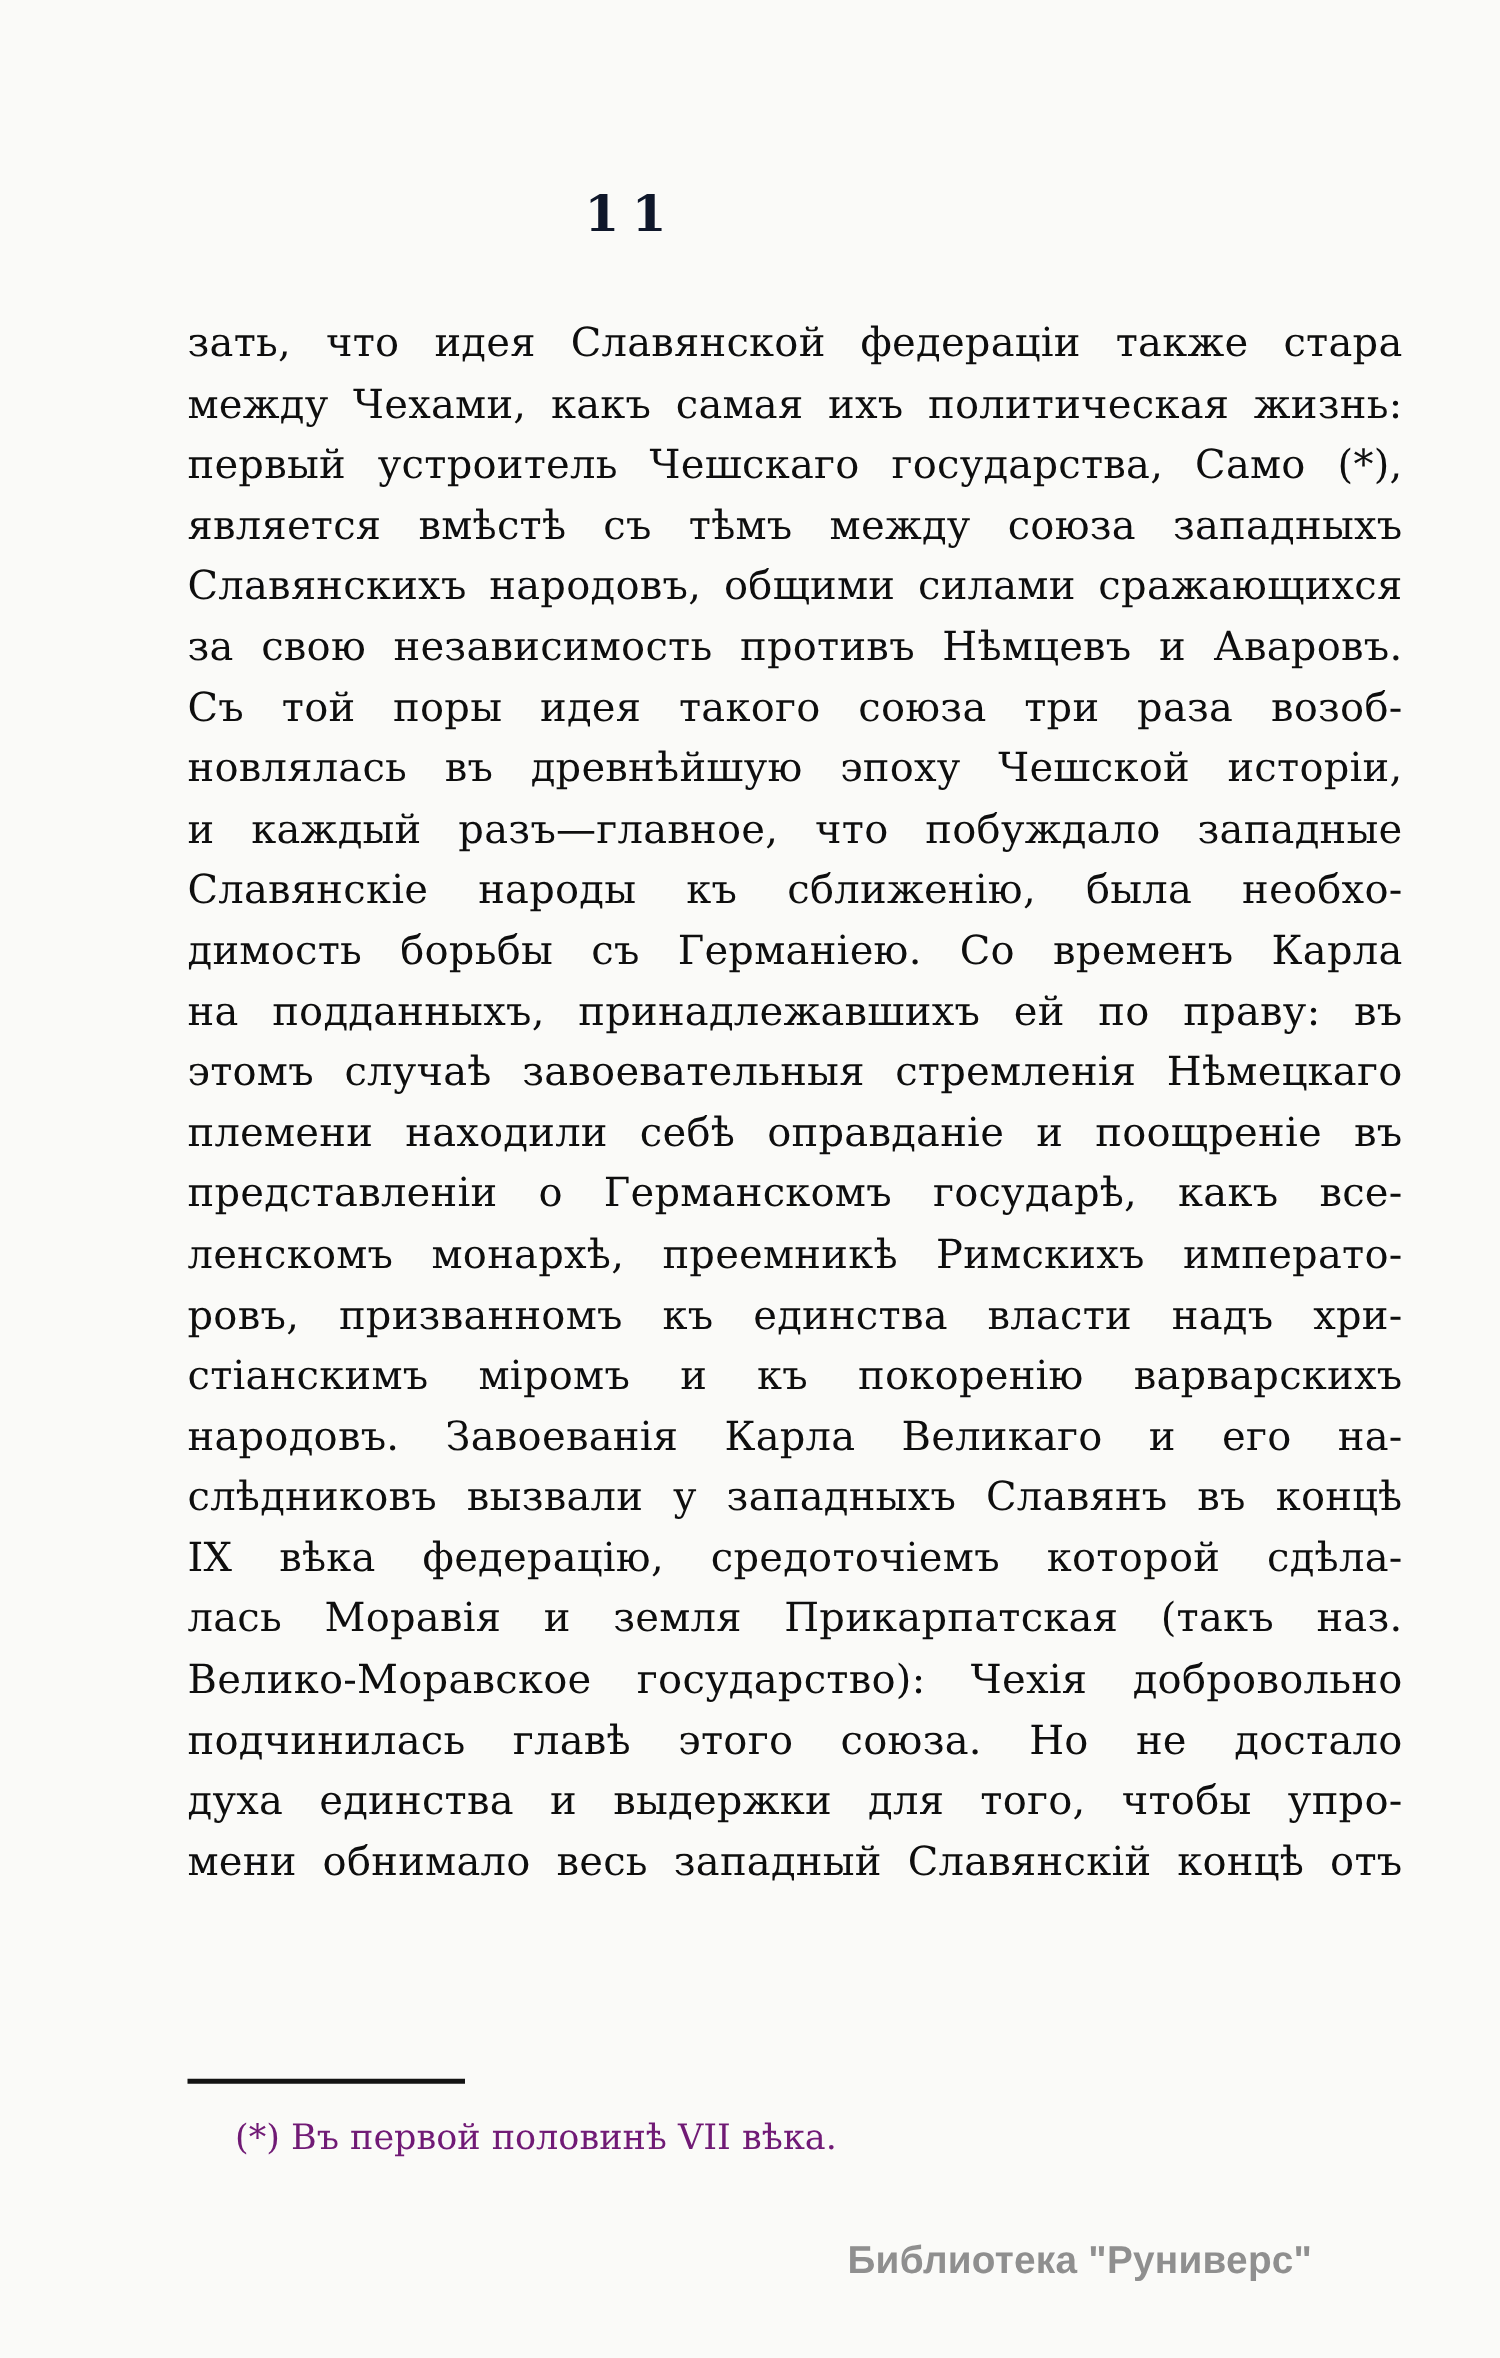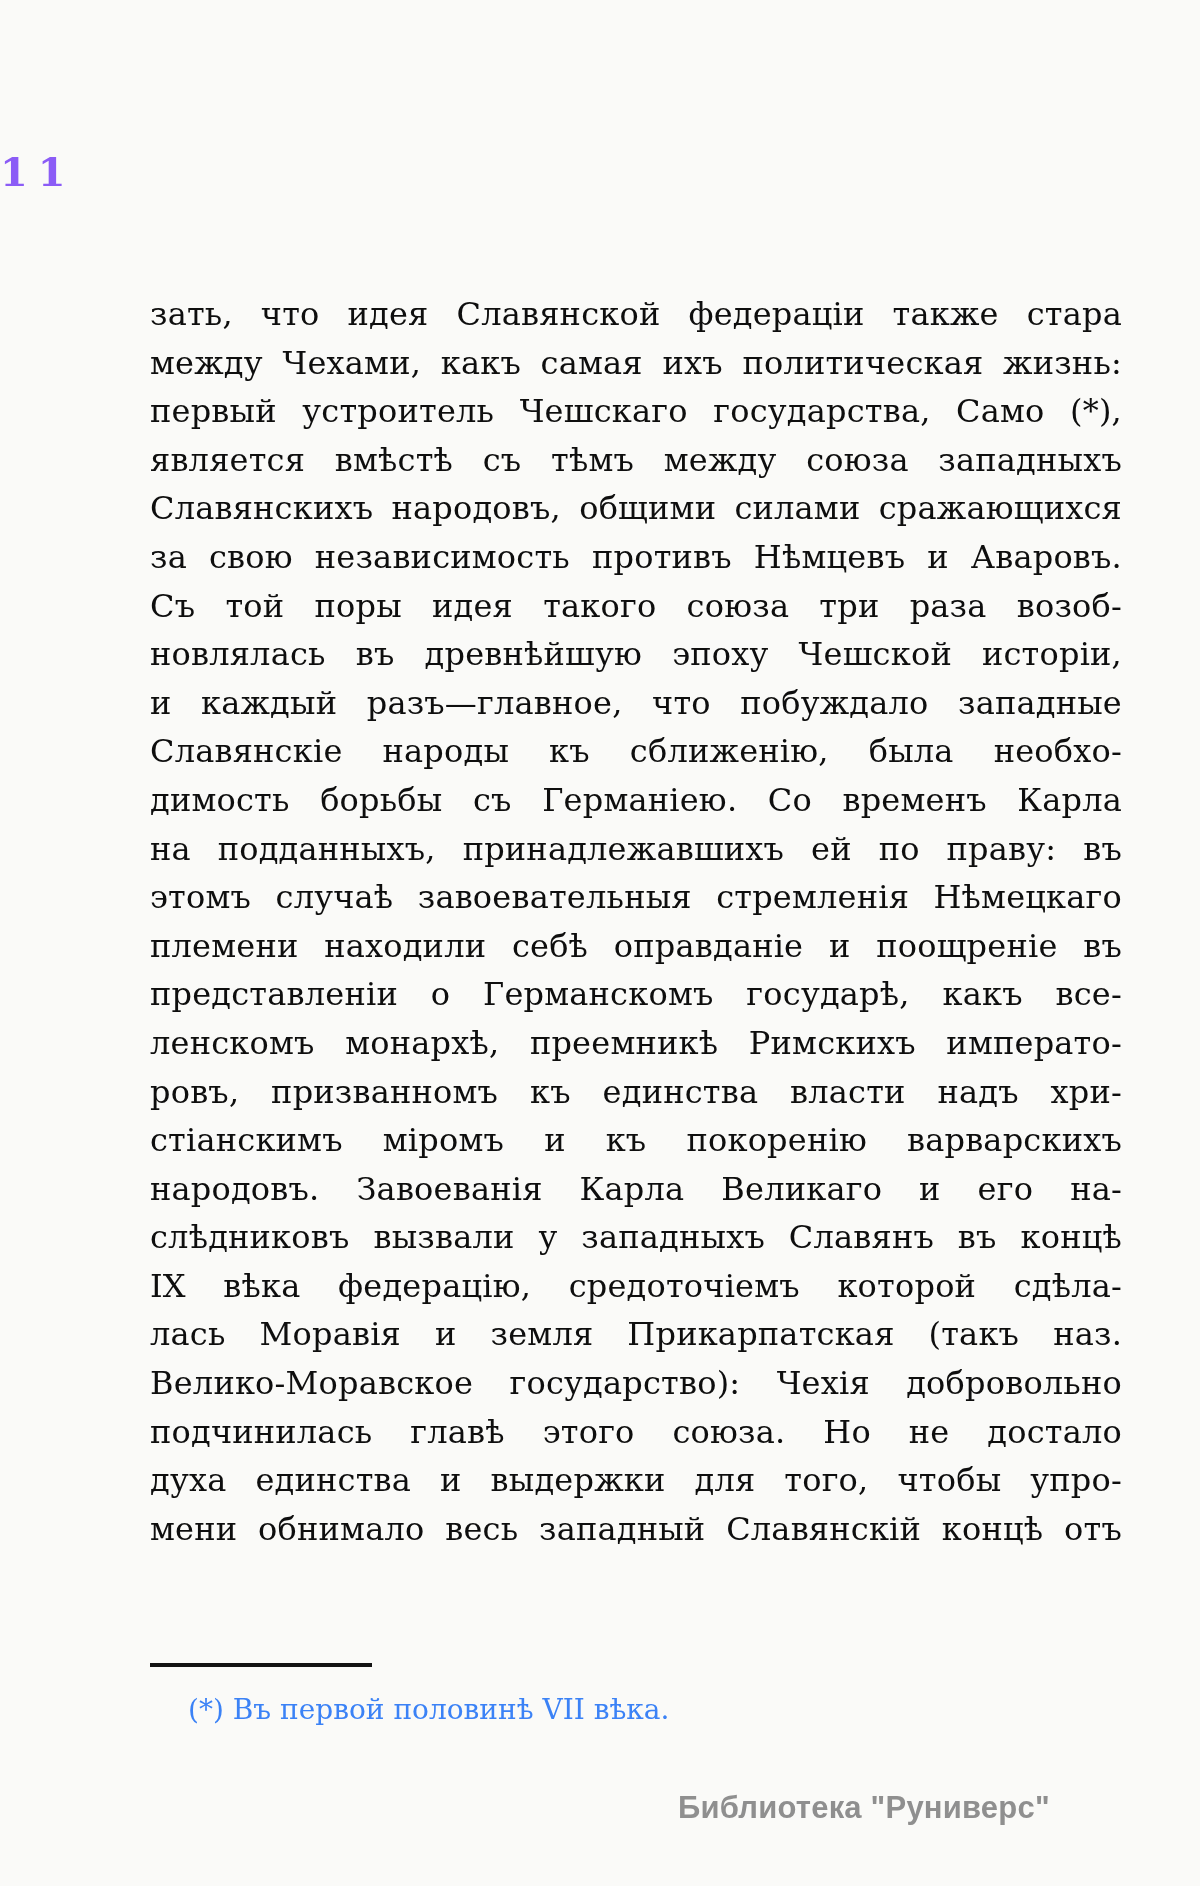--- a/index.html
+++ b/index.html
@@ -13,35 +13,34 @@
     background: #fafaf8;
     overflow: hidden;
     font-family: "DejaVu Serif", "Liberation Serif", serif;
     color: #0e0e0e;
   }
   .page-number {
     position: absolute;
     top: 148px;
     left: 0;
     width: 1011px;
-    text-align: left;
+    text-align: center;
     font-size: 40px;
     font-weight: bold;
     letter-spacing: 10px;
-    color: #8b5cf6;
+    color: #0f172a;
   }
   .body-text {
     position: absolute;
     top: 250px;
     left: 150px;
     width: 972px;
     font-size: 32px;
     line-height: 48.6px;
     letter-spacing: 0.2px;
-    margin-top: 40px;
   }
   .body-text .line {
     text-align: justify;
     text-align-last: justify;
     height: 48.6px;
     overflow: hidden;
   }
   .footnote-rule {
     position: absolute;
     top: 1663px;
@@ -51,21 +50,21 @@
     background: #131313;
   }
   .footnote {
     position: absolute;
     top: 1690px;
     left: 150px;
     width: 900px;
     font-size: 28px;
     line-height: 40px;
     text-indent: 38px;
-    color: #3b82f6;
+    color: #701a75;
   }
   .watermark {
     position: absolute;
     top: 1790px;
     left: 678px;
     width: 420px;
     font-family: "Liberation Sans", "DejaVu Sans", sans-serif;
     font-size: 31px;
     font-weight: 600;
     color: #8f8f8f;

